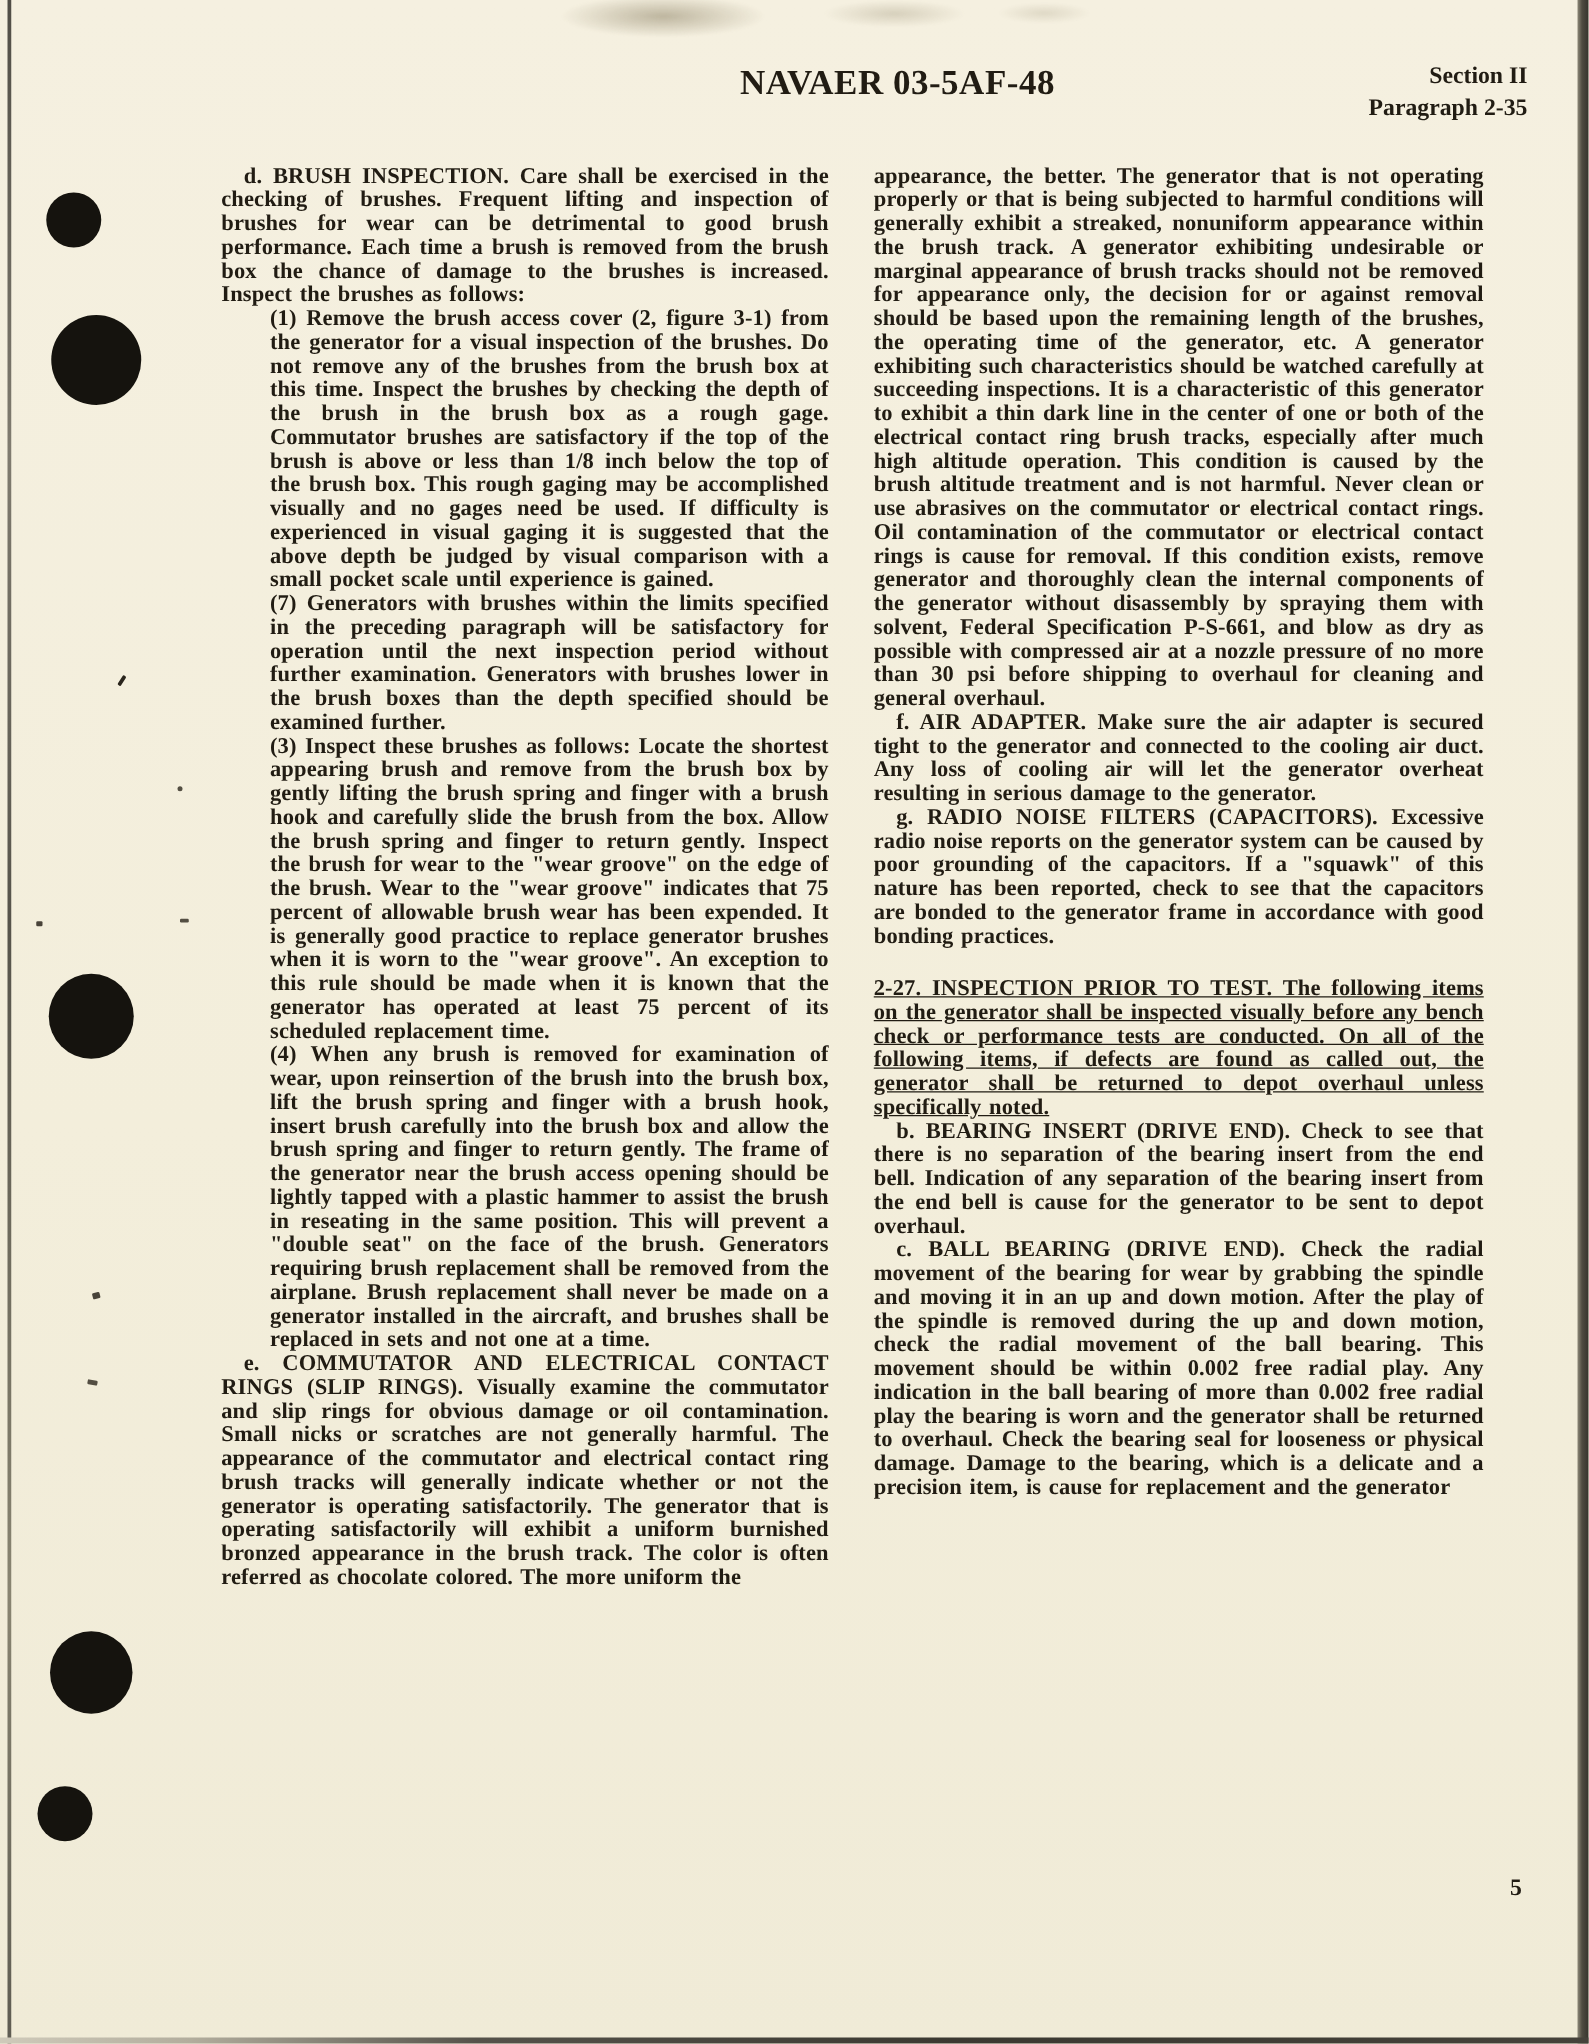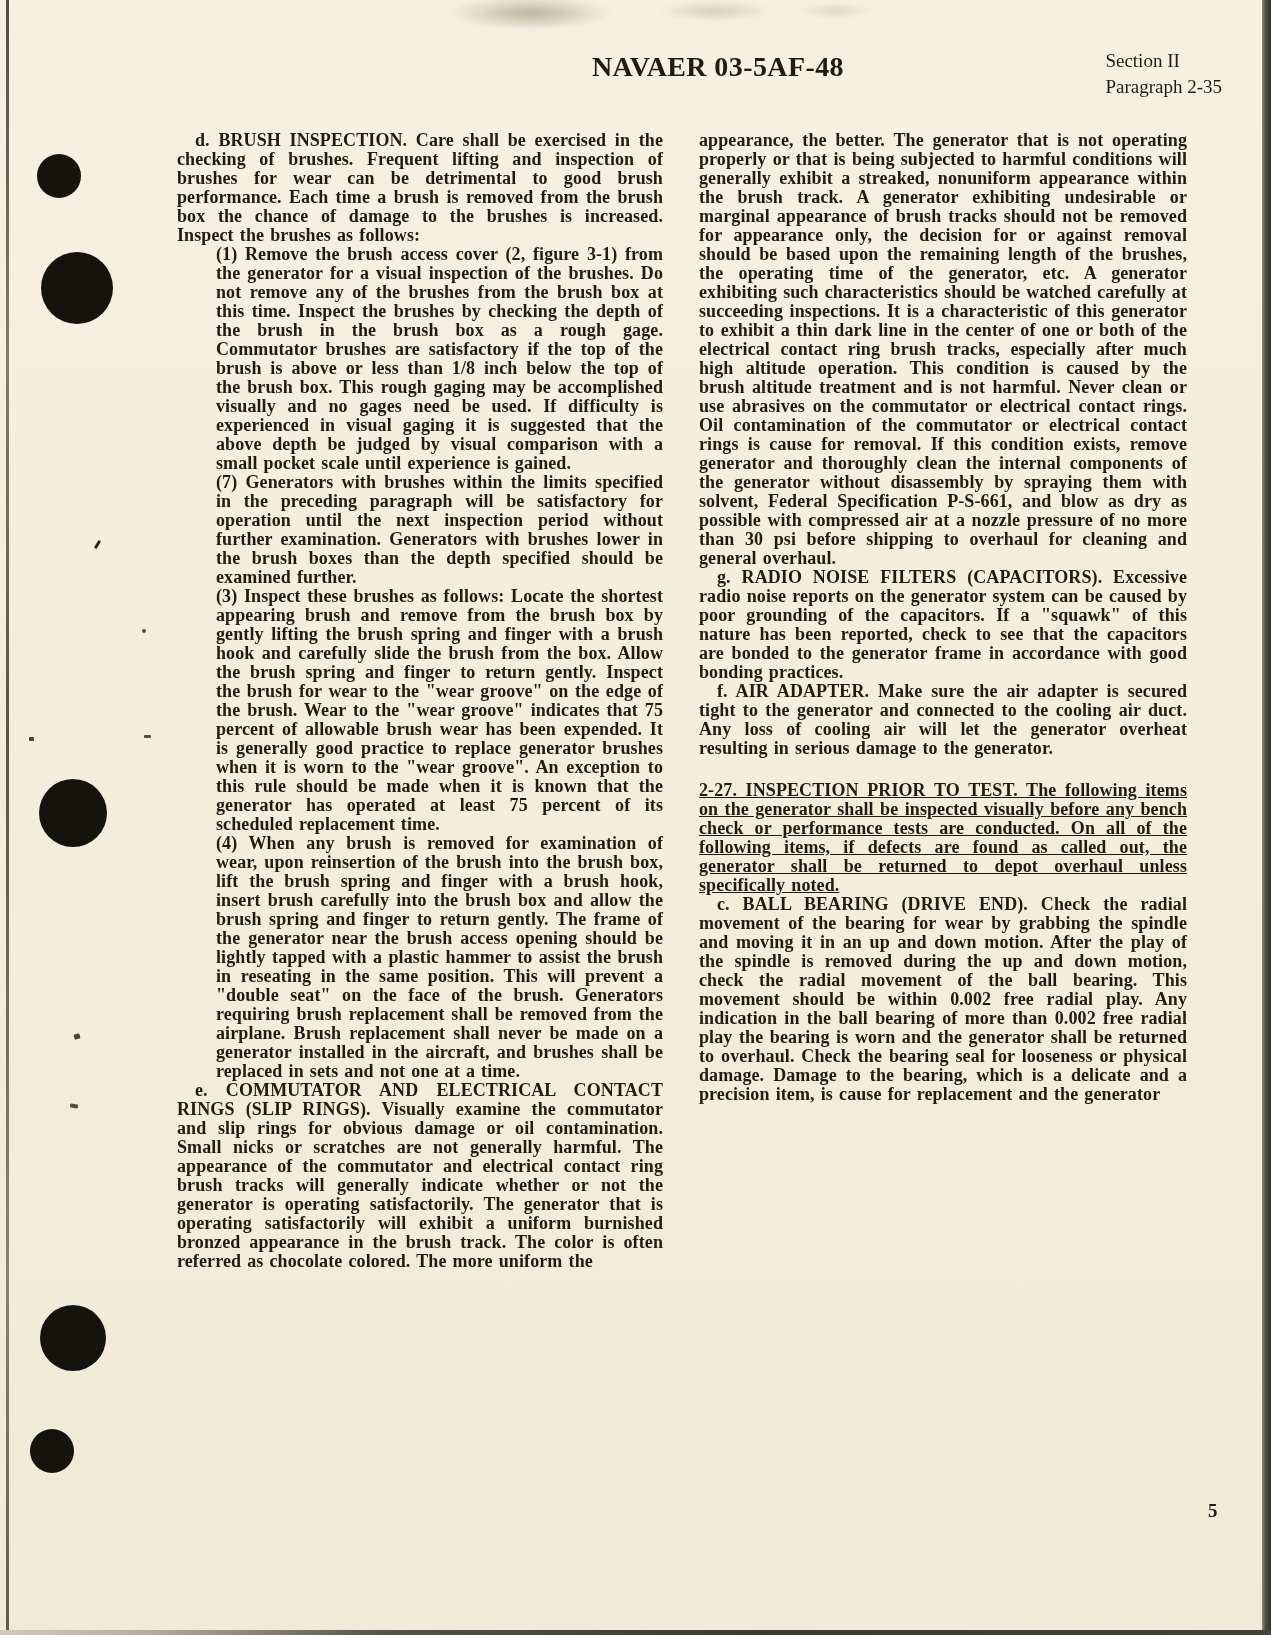--- a/index.html
+++ b/index.html
@@ -51,22 +51,22 @@
   .sp3 { left:29px;  top:737px;  width:5px; height:4px; opacity:.85; }
   .sp4 { left:144px; top:735px;  width:7px; height:3px; opacity:.8; }
   .sp5 { left:74px;  top:1034px; width:6px; height:5px; opacity:.85; transform:rotate(-15deg); }
   .sp6 { left:70px;  top:1104px; width:8px; height:4px; opacity:.8; transform:rotate(10deg); }
   
   .doc-number {
     position:absolute; left:592px; top:51px;
     font-size:28px; font-weight:700; letter-spacing:.4px; white-space:nowrap;
   }
   .header-right {
-    position:absolute; right:49px; top:48px; text-align:left;
-    font-size:19px; font-weight:400; line-height:26px; white-space:nowrap;
+    position:absolute; right:49px; top:48px; text-align:right;
+    font-size:19px; font-weight:700; line-height:26px; white-space:nowrap;
   }
   
   .col {
     position:absolute; top:131px;
     font-size:18px; font-weight:700; line-height:19px;
     text-align:justify; letter-spacing:.1px; word-spacing:1.5px;
   }
   .col-left  { left:177px; width:486px; }
   .col-right { left:699px; width:488px; }
   .col p { margin:0; }
@@ -114,21 +114,22 @@
     <p class="lettered">d. BRUSH INSPECTION. Care shall be exercised in the checking of brushes. Frequent lifting and inspection of brushes for wear can be detrimental to good brush performance. Each time a brush is removed from the brush box the chance of damage to the brushes is increased. Inspect the brushes as follows:</p>
     <p class="numbered">(1) Remove the brush access cover (2, figure 3-1) from the generator for a visual inspection of the brushes. Do not remove any of the brushes from the brush box at this time. Inspect the brushes by checking the depth of the brush in the brush box as a rough gage. Commutator brushes are satisfactory if the top of the brush is above or less than 1/8 inch below the top of the brush box. This rough gaging may be accomplished visually and no gages need be used. If difficulty is experienced in visual gaging it is suggested that the above depth be judged by visual comparison with a small pocket scale until experience is gained.</p>
     <p class="numbered">(7) Generators with brushes within the limits specified in the preceding paragraph will be satisfactory for operation until the next inspection period without further examination. Generators with brushes lower in the brush boxes than the depth specified should be examined further.</p>
     <p class="numbered">(3) Inspect these brushes as follows: Locate the shortest appearing brush and remove from the brush box by gently lifting the brush spring and finger with a brush hook and carefully slide the brush from the box. Allow the brush spring and finger to return gently. Inspect the brush for wear to the "wear groove" on the edge of the brush. Wear to the "wear groove" indicates that 75 percent of allowable brush wear has been expended. It is generally good practice to replace generator brushes when it is worn to the "wear groove". An exception to this rule should be made when it is known that the generator has operated at least 75 percent of its scheduled replacement time.</p>
     <p class="numbered">(4) When any brush is removed for examination of wear, upon reinsertion of the brush into the brush box, lift the brush spring and finger with a brush hook, insert brush carefully into the brush box and allow the brush spring and finger to return gently. The frame of the generator near the brush access opening should be lightly tapped with a plastic hammer to assist the brush in reseating in the same position. This will prevent a "double seat" on the face of the brush. Generators requiring brush replacement shall be removed from the airplane. Brush replacement shall never be made on a generator installed in the aircraft, and brushes shall be replaced in sets and not one at a time.</p>
     <p class="lettered">e. COMMUTATOR AND ELECTRICAL CONTACT RINGS (SLIP RINGS). Visually examine the commutator and slip rings for obvious damage or oil contamination. Small nicks or scratches are not generally harmful. The appearance of the commutator and electrical contact ring brush tracks will generally indicate whether or not the generator is operating satisfactorily. The generator that is operating satisfactorily will exhibit a uniform burnished bronzed appearance in the brush track. The color is often referred as chocolate colored. The more uniform the</p>
   </div>
 
   <div class="col col-right">
     <p class="flush">appearance, the better. The generator that is not operating properly or that is being subjected to harmful conditions will generally exhibit a streaked, nonuniform appearance within the brush track. A generator exhibiting undesirable or marginal appearance of brush tracks should not be removed for appearance only, the decision for or against removal should be based upon the remaining length of the brushes, the operating time of the generator, etc. A generator exhibiting such characteristics should be watched carefully at succeeding inspections. It is a characteristic of this generator to exhibit a thin dark line in the center of one or both of the electrical contact ring brush tracks, especially after much high altitude operation. This condition is caused by the brush altitude treatment and is not harmful. Never clean or use abrasives on the commutator or electrical contact rings. Oil contamination of the commutator or electrical contact rings is cause for removal. If this condition exists, remove generator and thoroughly clean the internal components of the generator without disassembly by spraying them with solvent, Federal Specification P-S-661, and blow as dry as possible with compressed air at a nozzle pressure of no more than 30 psi before shipping to overhaul for cleaning and general overhaul.</p>
+    <p class="lettered">f. AIR ADAPTER. Make sure the air adapter is secured tight to the generator and connected to the cooling air duct. Any loss of cooling air will let the generator overheat resulting in serious damage to the generator.</p>
     <p class="lettered">g. RADIO NOISE FILTERS (CAPACITORS). Excessive radio noise reports on the generator system can be caused by poor grounding of the capacitors. If a "squawk" of this nature has been reported, check to see that the capacitors are bonded to the generator frame in accordance with good bonding practices.</p>
-    <p class="lettered">f. AIR ADAPTER. Make sure the air adapter is secured tight to the generator and connected to the cooling air duct. Any loss of cooling air will let the generator overheat resulting in serious damage to the generator.</p>
     <p class="section-head">2-27. INSPECTION PRIOR TO TEST. The following items on the generator shall be inspected visually before any bench check or performance tests are conducted. On all of the following items, if defects are found as called out, the generator shall be returned to depot overhaul unless specifically noted.</p>
+    <p class="lettered">b. BEARING INSERT (DRIVE END). Check to see that there is no separation of the bearing insert from the end bell. Indication of any separation of the bearing insert from the end bell is cause for the generator to be sent to depot overhaul.</p>
     <p class="lettered">c. BALL BEARING (DRIVE END). Check the radial movement of the bearing for wear by grabbing the spindle and moving it in an up and down motion. After the play of the spindle is removed during the up and down motion, check the radial movement of the ball bearing. This movement should be within 0.002 free radial play. Any indication in the ball bearing of more than 0.002 free radial play the bearing is worn and the generator shall be returned to overhaul. Check the bearing seal for looseness or physical damage. Damage to the bearing, which is a delicate and a precision item, is cause for replacement and the generator</p>
   </div>
 
   <div class="page-number">5</div>
 
 </div>
 
 </body></html>

